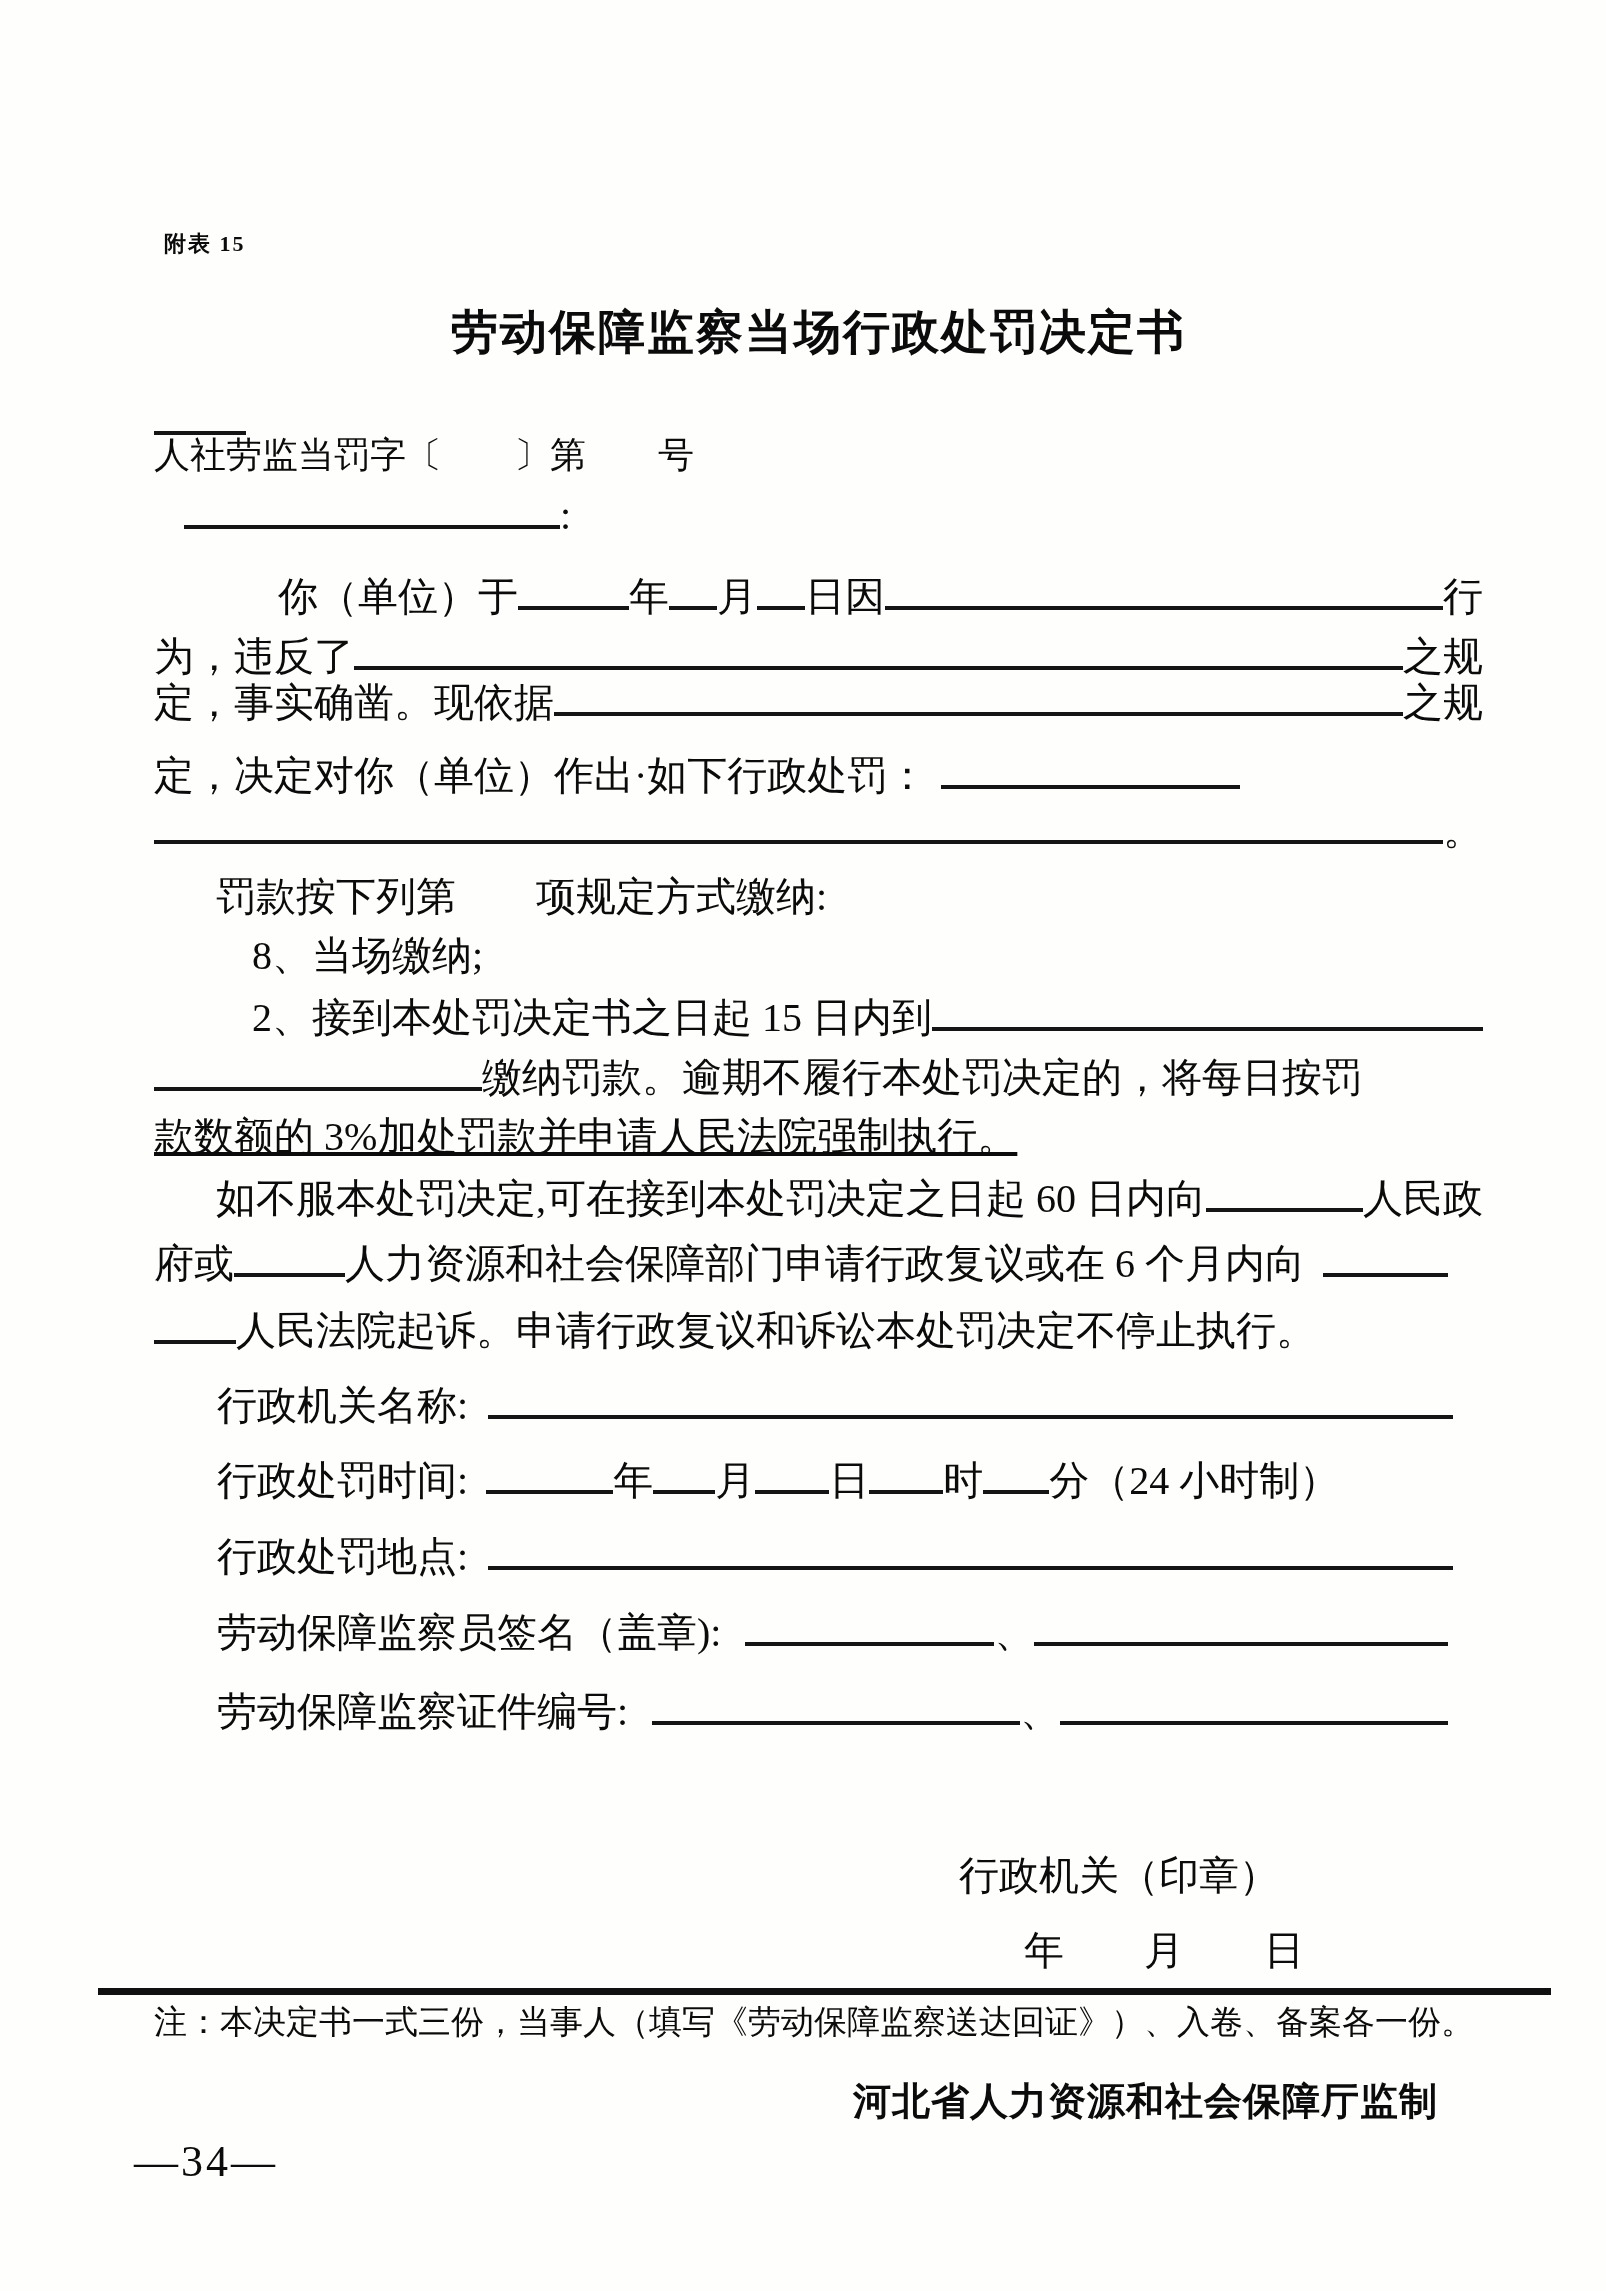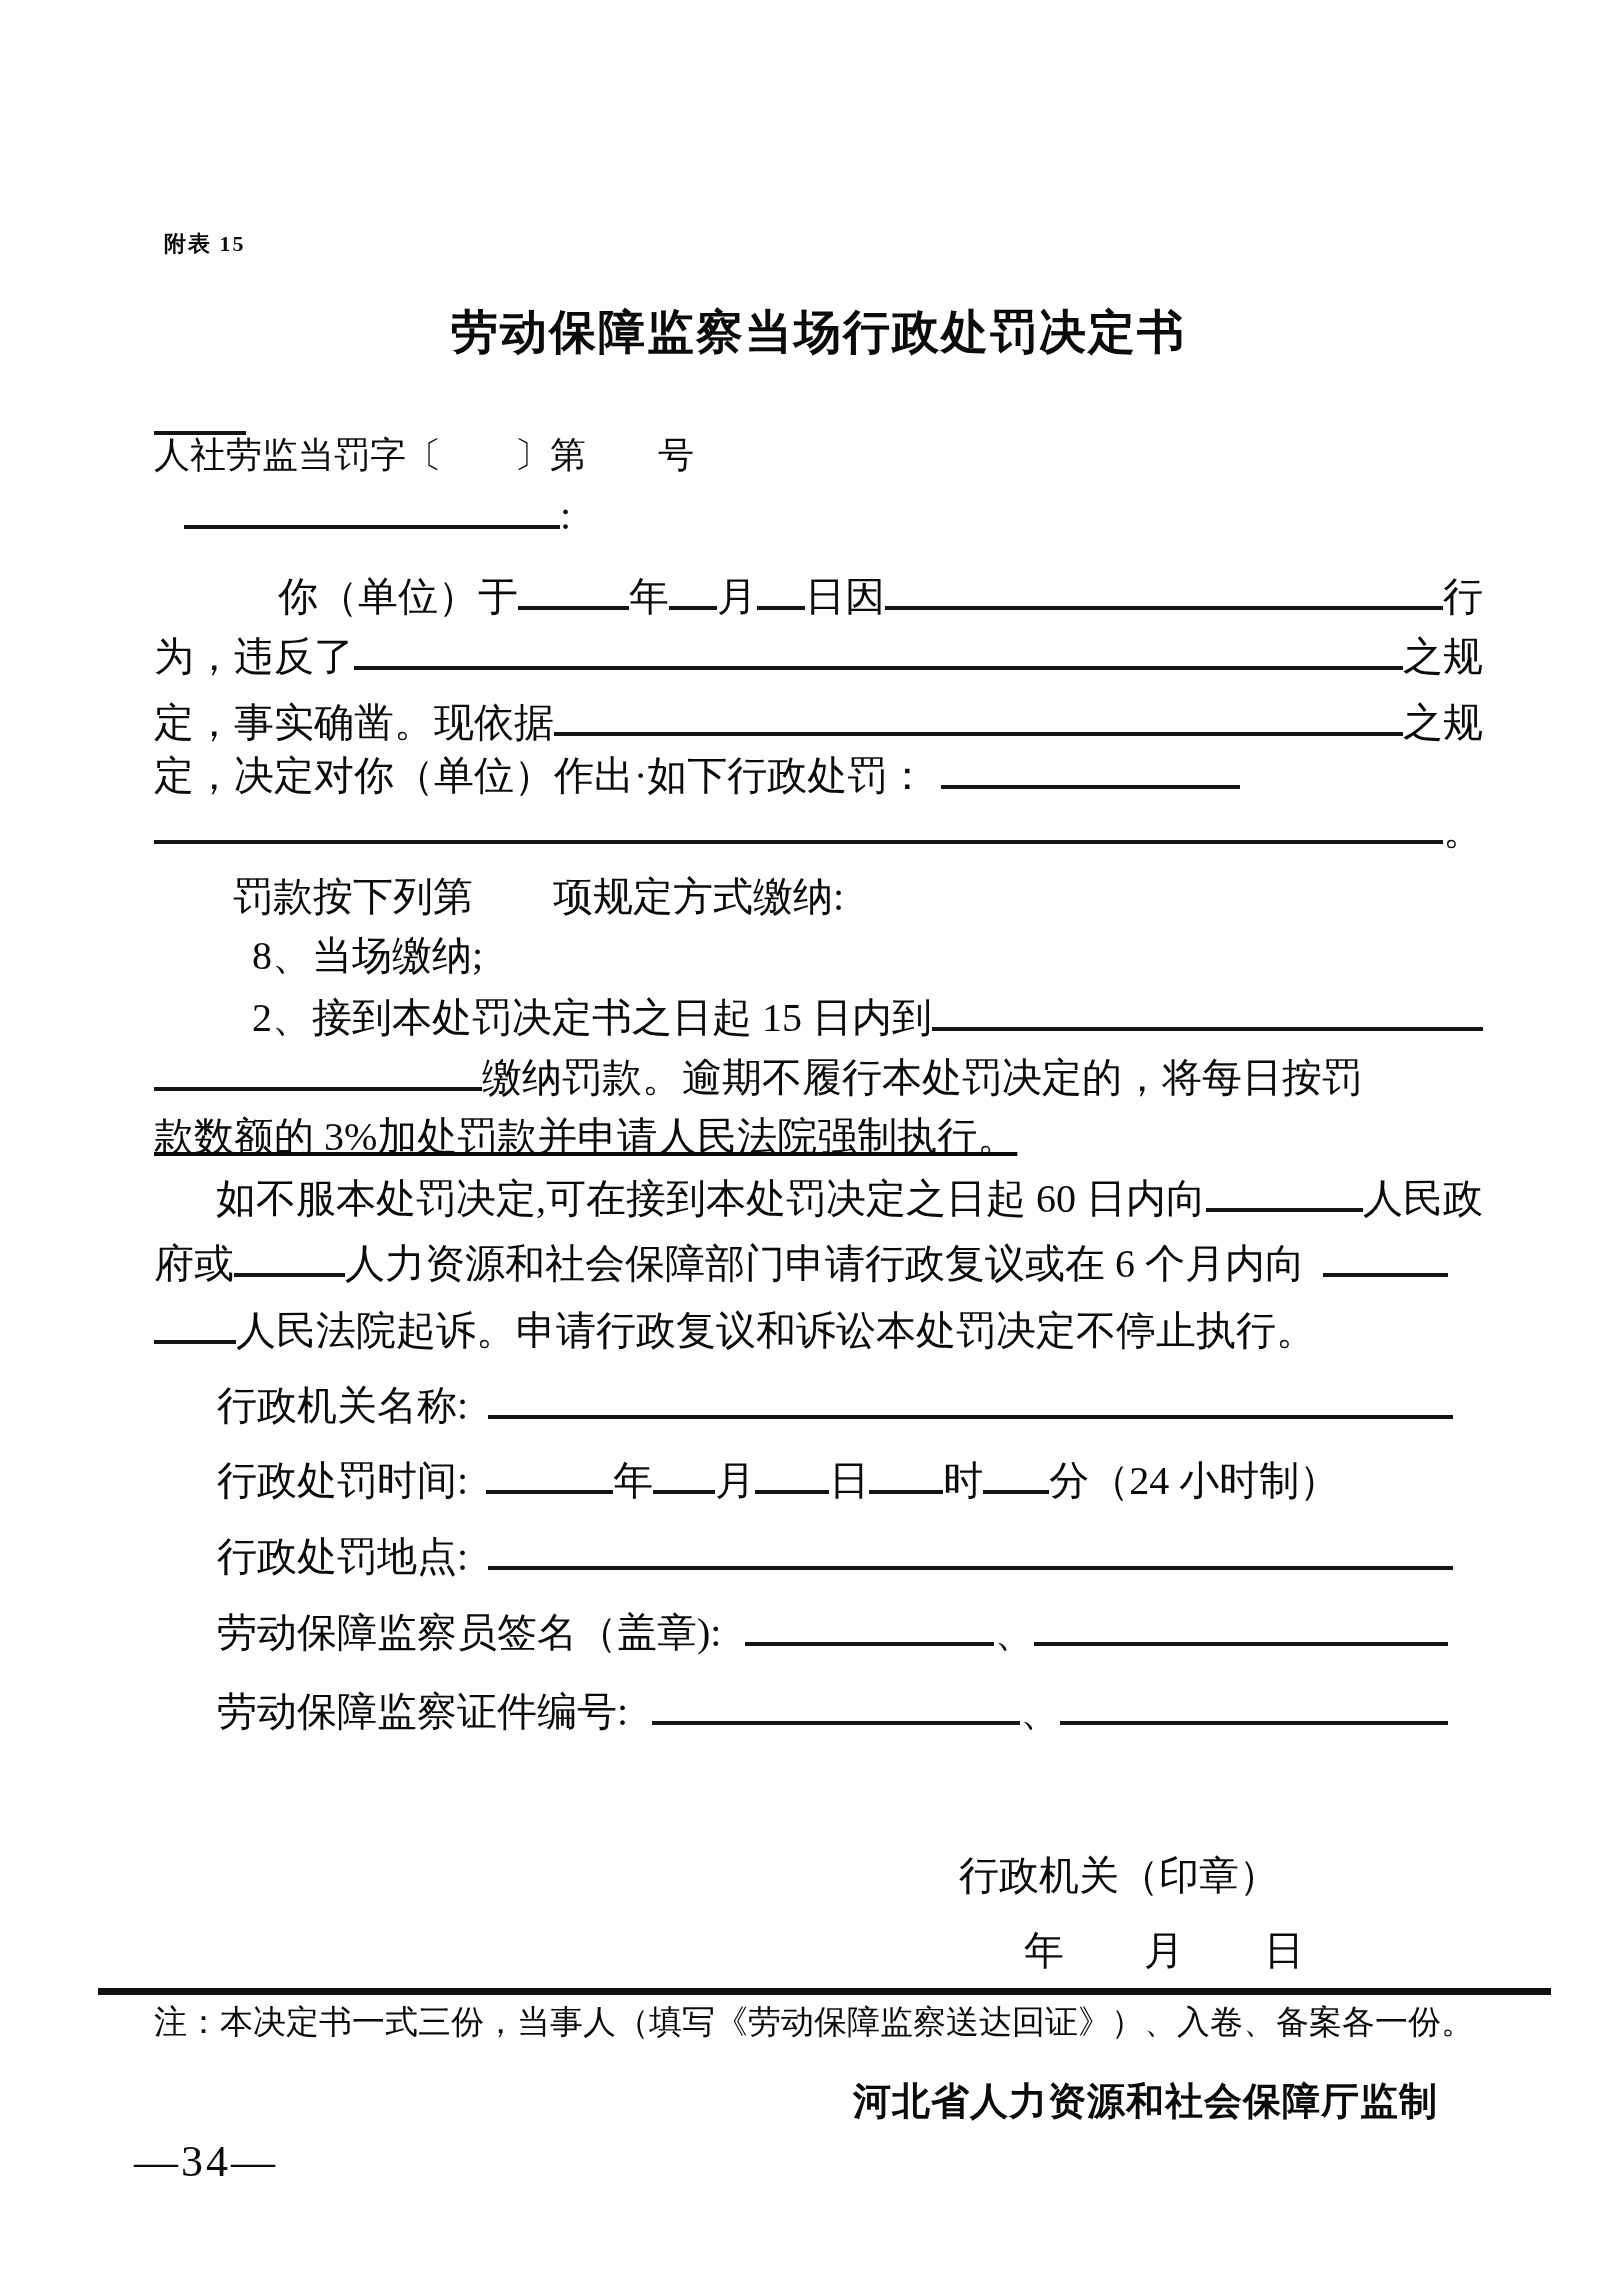--- a/index.html
+++ b/index.html
@@ -69,38 +69,38 @@
       <span class="u grow"></span>
       <span class="seg">行</span>
   </div>
 
   <div class="line" style="top:634px;">
     <span class="seg">为，违反了</span>
       <span class="u grow"></span>
       <span class="seg">之规</span>
   </div>
 
-  <div class="line" style="top:700px;">
+  <div class="line" style="top:680px;">
     <span class="seg">定，事实确凿。现依据</span>
       <span class="u grow"></span>
       <span class="seg">之规</span>
   </div>
 
   <div class="line" style="top:753px;">
     <span class="seg">定，决定对你（单位）作出·如下行政处罚：</span>
       <span class="u" style="width:299px;margin-left:14px;"></span>
   </div>
 
   <div class="line" style="top:808px;">
     <span class="u grow"></span>
       <span class="seg">。</span>
   </div>
 
   <div class="line" style="top:874px;">
-    <span class="seg" style="margin-left:79px;text-align:center;">罚款按下列第　　项规定方式缴纳:</span>
+    <span class="seg" style="margin-left:62px;text-align:center;">罚款按下列第　　项规定方式缴纳:</span>
   </div>
 
   <div class="line" style="top:933px;">
     <span class="seg" style="margin-left:98px;">8、当场缴纳;</span>
   </div>
 
   <div class="line" style="top:995px;">
     <span class="seg" style="margin-left:98px;">2、接到本处罚决定书之日起 15 日内到</span>
       <span class="u grow"></span>
   </div>

